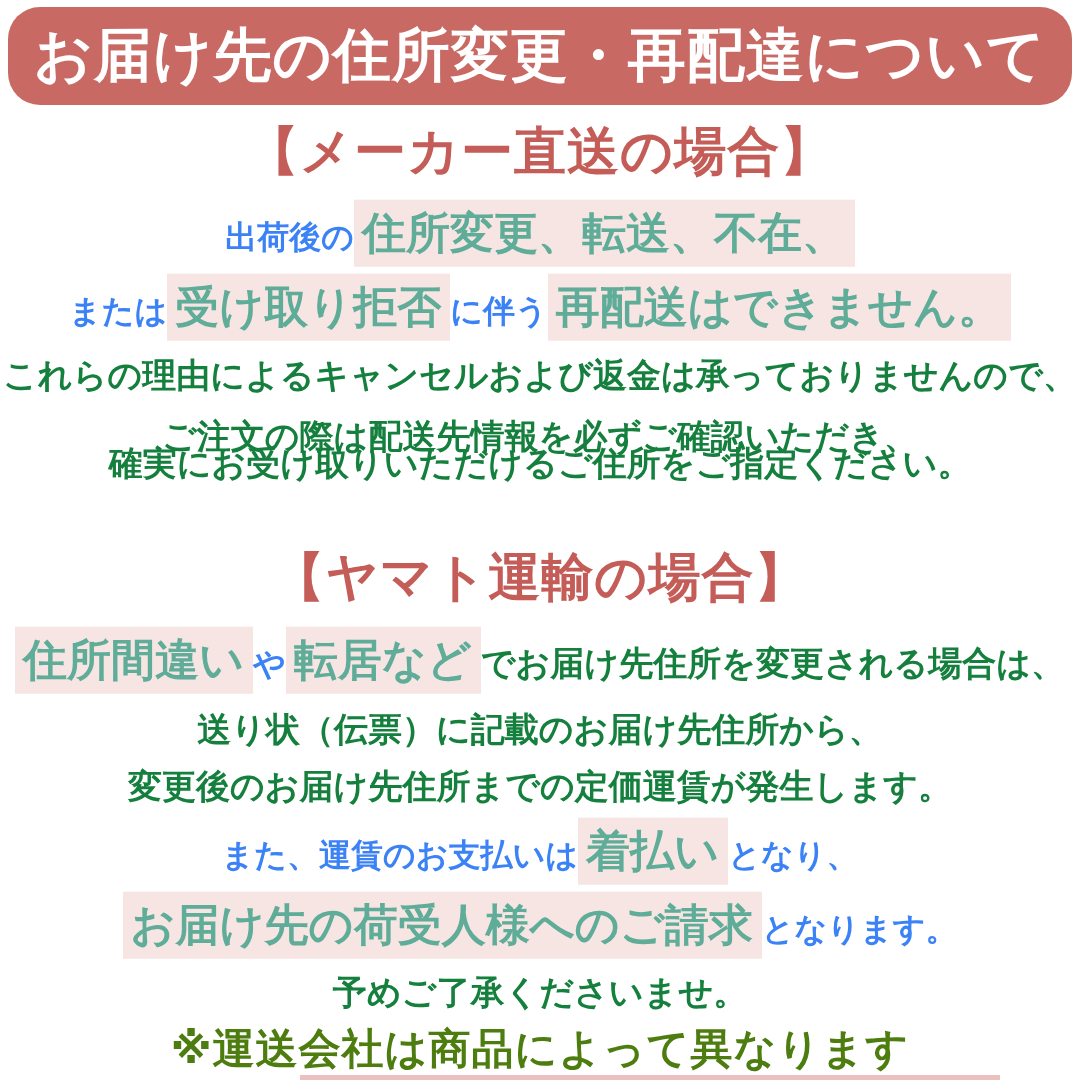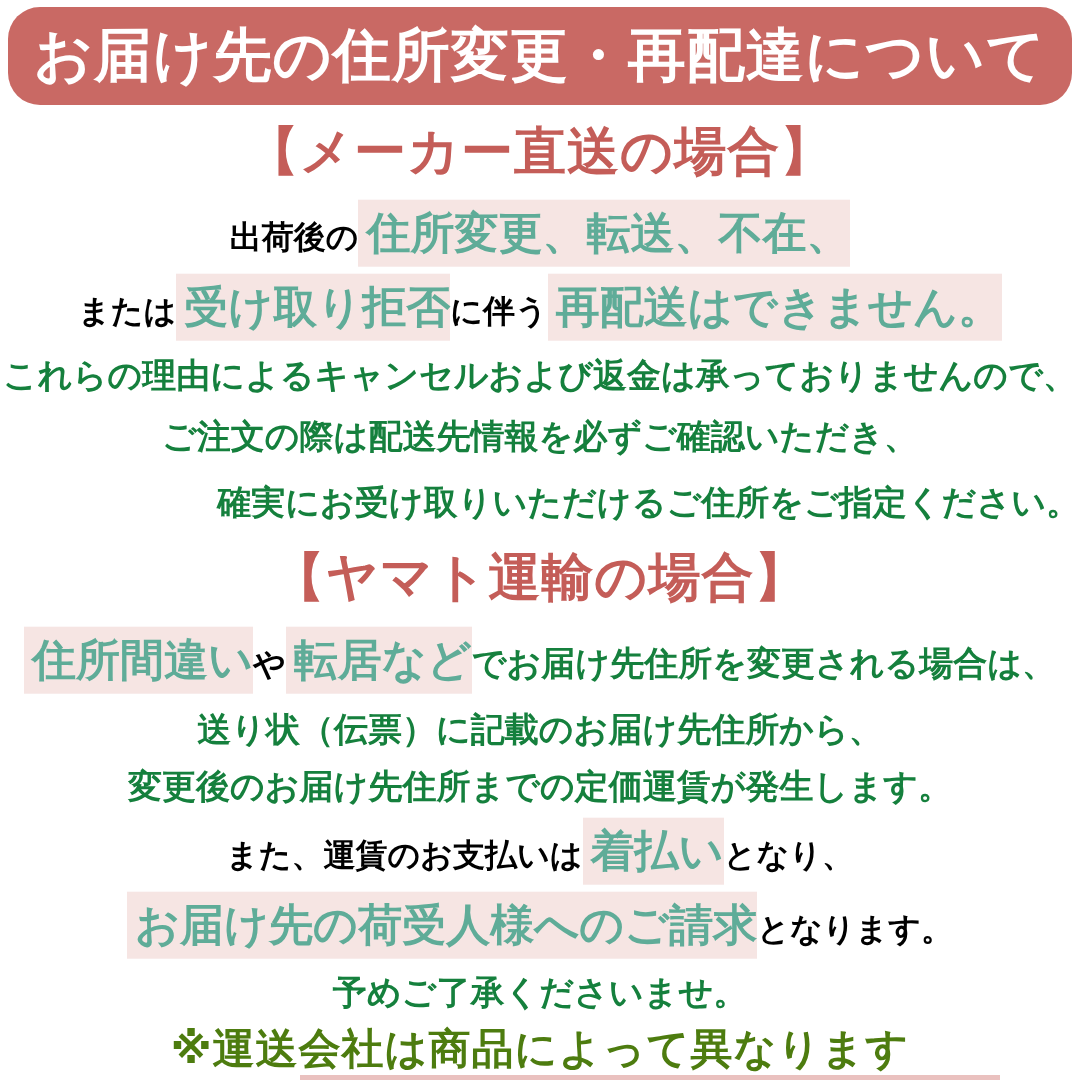--- a/index.html
+++ b/index.html
@@ -27,41 +27,41 @@
   .line {
     position: absolute;
     left: 0; width: 100%;
     text-align: center;
     transform: translateY(-50%);
     white-space: nowrap;
     line-height: 1.15;
   }
   .heading { font-size: 52px; color: #C45D58; letter-spacing: 1px; }
   .plain   { font-size: 34px; color: #15803d; }
-  .plain-sm{ font-size: 32px; color: #000000; }
+  .plain-sm{ font-size: 32px; color: #3b82f6; }
   .em {
     font-size: 44px;
     color: #5FAC98;
     background: #F6E5E3;
-    padding: 8px 0 10px 8px;
+    padding: 8px 9px 10px 8px;
   }
   .note { font-size: 42px; color: #4d7c0f; letter-spacing: 1px; }
   .bottom-underline {
     position: absolute;
     left: 300px; top: 1075px;
     width: 700px; height: 6px;
     background: #EAC1BF;
   }
   
   .pos-h1  { top: 152px; }
   .pos-a   { top: 233px; }
   .pos-b   { top: 307px; }
   .pos-g1  { top: 376px; }
   .pos-g2  { top: 437px; }
-  .pos-g3  { top: 503px; text-align: right; }
+  .pos-g3  { top: 464px; }
   .pos-h2  { top: 578px; }
   .pos-y1  { top: 660px; }
   .pos-y2  { top: 730px; }
   .pos-y3  { top: 787px; }
   .pos-y4  { top: 851px; }
   .pos-y5  { top: 925px; }
   .pos-y6  { top: 993px; }
   .pos-n   { top: 1049px; }
 </style>
 </head>

